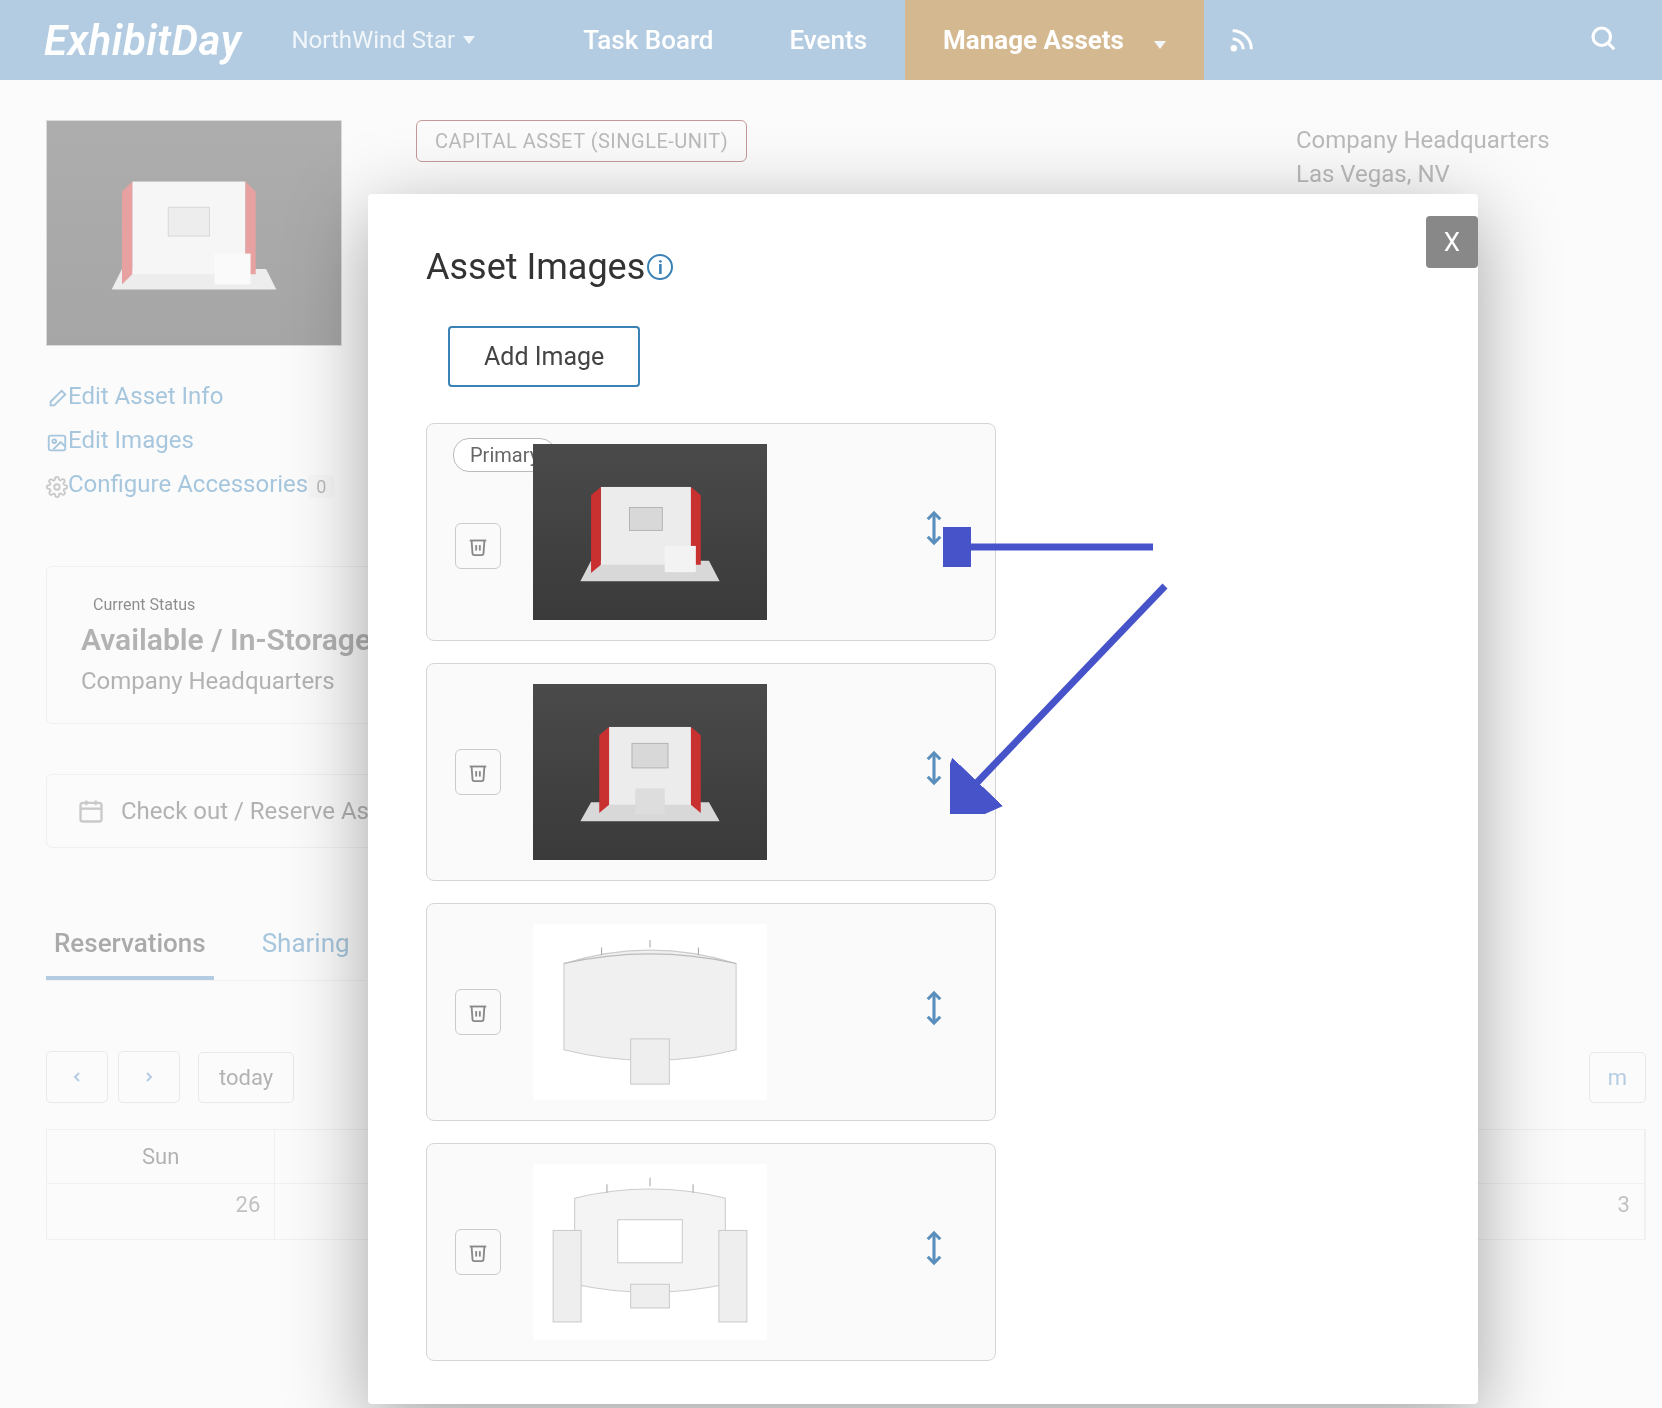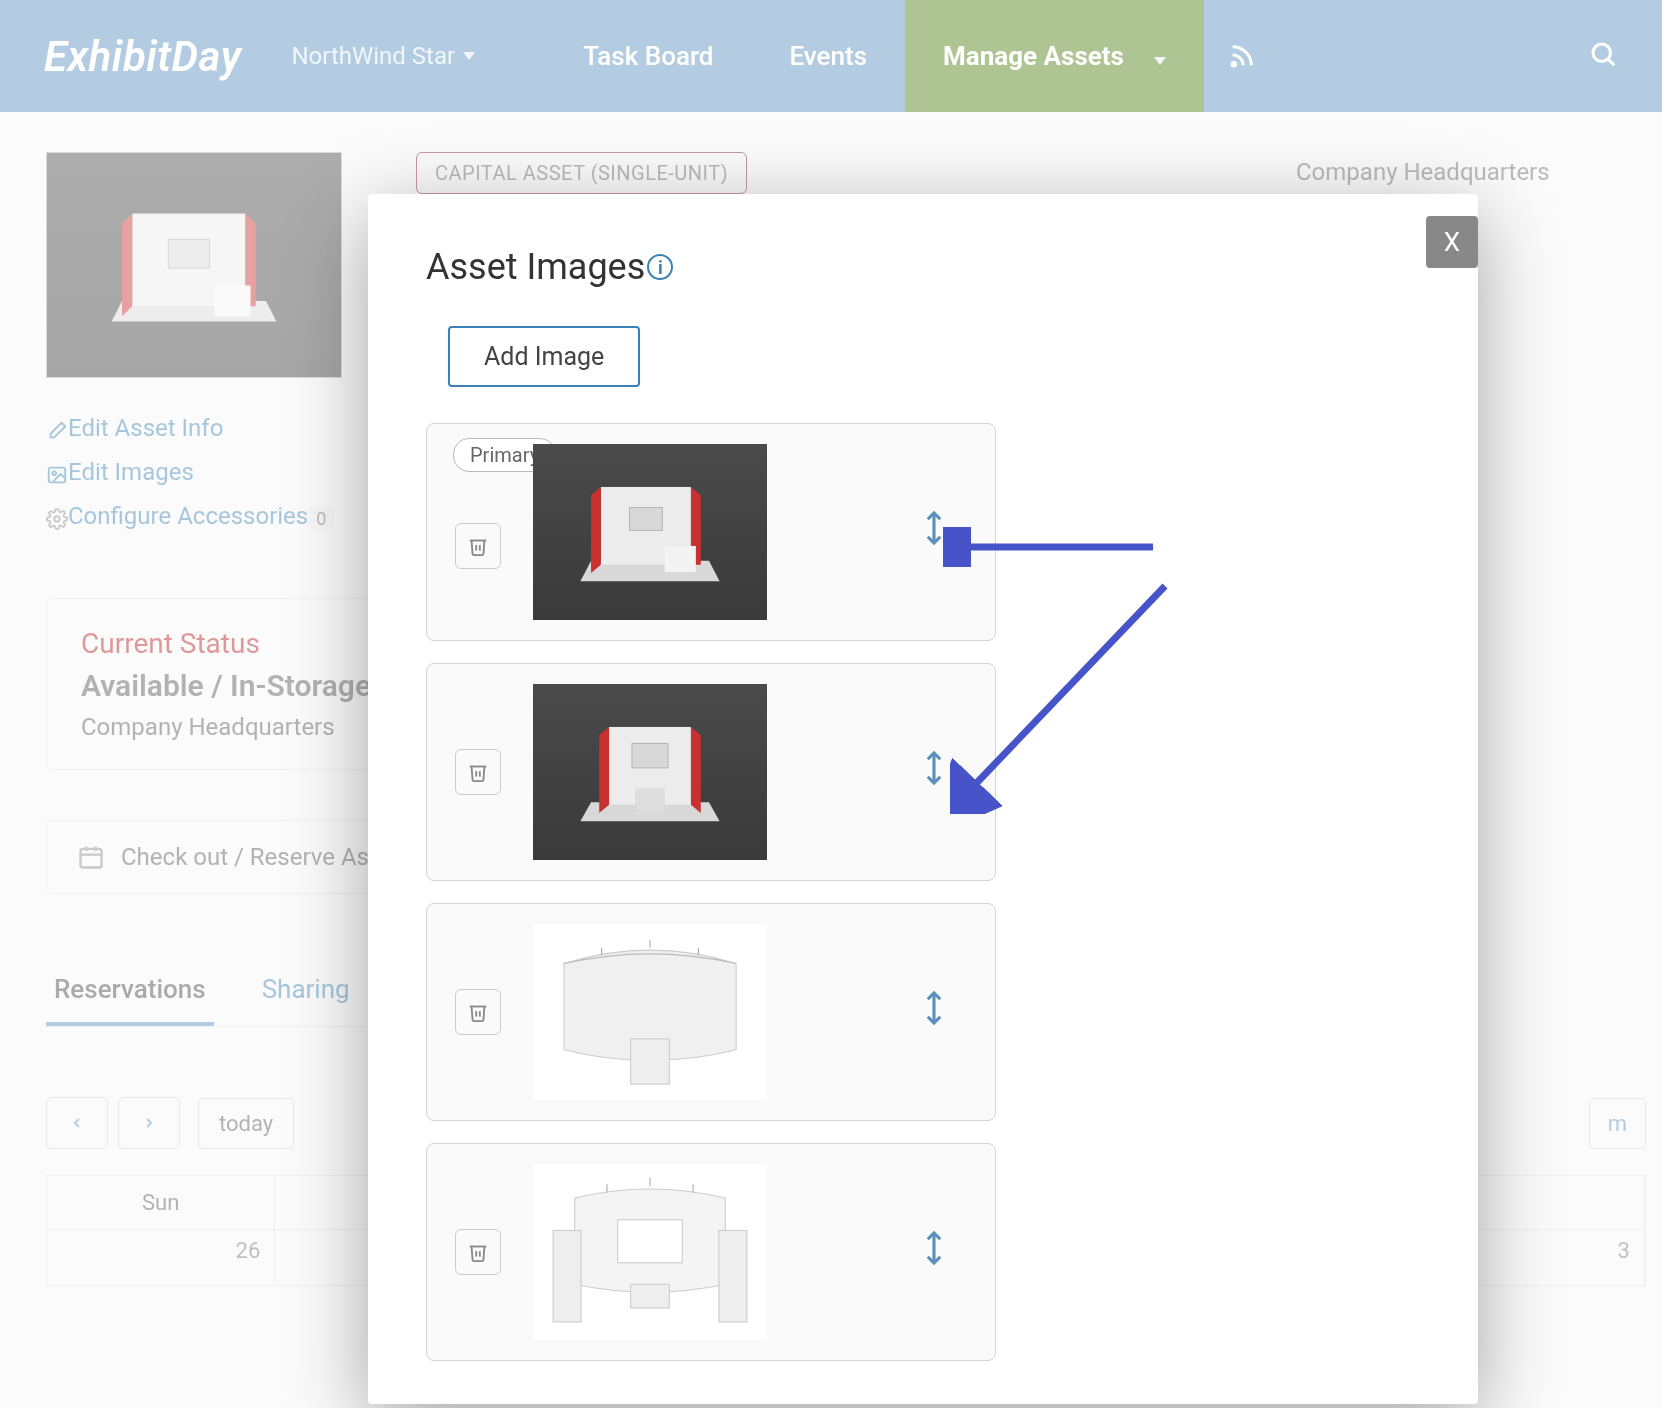--- a/index.html
+++ b/index.html
@@ -8,21 +8,21 @@
     background: #f5f5f5;
     width: 1662px;
     height: 1408px;
     overflow: hidden;
     position: relative;
   }
 
   
   .topbar {
     background: #5a8fbd;
-    height: 112px;
+    height: 80px;
     display: flex;
     align-items: center;
     padding: 0 44px;
     color: #fff;
   }
   .logo {
     font-size: 42px;
     font-weight: 600;
     letter-spacing: 0.5px;
     font-style: italic;
@@ -46,21 +46,21 @@
   .nav-links { display: flex; height: 100%; }
   .nav-link {
     display: flex;
     align-items: center;
     padding: 0 38px;
     font-size: 26px;
     color: #fff;
     font-weight: 500;
   }
   .nav-link.active {
-    background: #4d7c0f;
+    background: #a16207;
     font-weight: 700;
   }
   .nav-link .caret-container {
     margin-left: 18px;
     padding-left: 12px;
   }
   .rss-icon {
     margin-left: 24px;
     display: flex;
     align-items: center;
@@ -121,21 +121,21 @@
   .meta-label { font-size: 26px; color: #444; margin-top: 10px; }
   .meta-val { font-size: 24px; color: #666; margin-top: 6px; }
 
   .status-card {
     margin-top: 60px;
     border: 1px solid #ddd;
     border-radius: 6px;
     padding: 28px 34px;
     width: 520px;
   }
-  .status-card .lbl { font-size: 28px; color: #b91c1c; }
+  .status-card .lbl { font-size: 16px; color: #000000; margin-left: 12px; }
   .status-card .val { font-size: 30px; color: #555; font-weight: 600; margin-top: 8px; }
   .status-card .sub { font-size: 24px; color: #555; margin-top: 10px; }
 
   .checkout-btn {
     margin-top: 50px;
     border: 1px solid #ddd;
     border-radius: 6px;
     padding: 22px 30px;
     font-size: 24px;
     color: #555;

